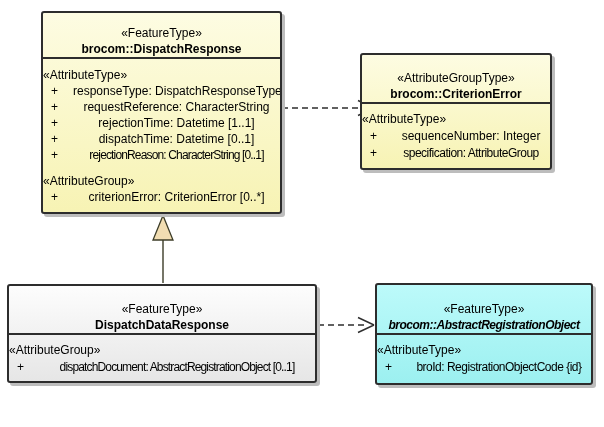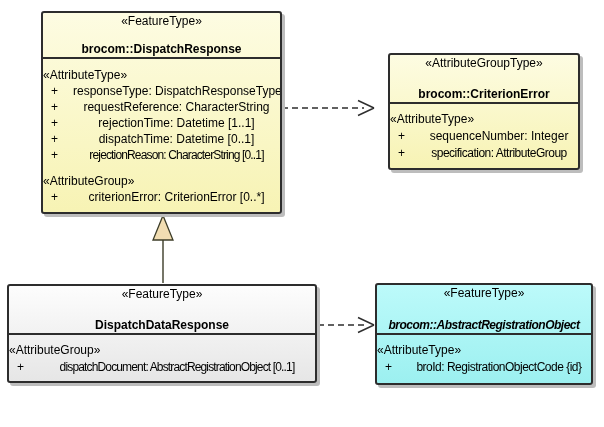--- a/index.html
+++ b/index.html
@@ -12,21 +12,21 @@
     position:absolute;box-sizing:border-box;
     border:2px solid #2d2d2d;border-radius:3px;
     box-shadow:3px 3px 0 #bdbdbd;
     overflow:hidden;
   }
   .cls.yellow{background:linear-gradient(180deg,#fdfce2 0%,#f7f3b4 100%);}
   .cls.cyan{background:linear-gradient(180deg,#bcfafa 0%,#9cf0f0 100%);}
   .cls.gray{background:linear-gradient(180deg,#fdfdfd 0%,#e6e6e6 100%);}
   .title{
     box-sizing:border-box;border-bottom:2px solid #2d2d2d;
-    display:flex;flex-direction:column;justify-content:space-between;
+    display:flex;flex-direction:column;justify-content:flex-end;
     text-align:center;line-height:16px;
   }
   .cname{font-weight:bold;}
   .cname.italic{font-style:italic;letter-spacing:-0.5px;}
   .attrs{padding-top:8px;line-height:16px;}
   .attrs.wide{line-height:17px;padding-top:7px;}
   .sect-header{white-space:nowrap;}
   .attr-row{display:flex;white-space:nowrap;}
   .vis{flex:none;width:22px;padding-left:8px;}
   .atext{flex:1;text-align:center;}
@@ -86,21 +86,21 @@
         <span class="atext squeeze-strong">rejectionReason: CharacterString [0..1]</span>
       </div>
       <div class="sect-header gap">«AttributeGroup»</div>
       <div class="attr-row">
         <span class="vis">+</span>
         <span class="atext">criterionError: CriterionError [0..*]</span>
       </div>
     </div>
   </div>
 
-  <div class="cls yellow" style="left:388px;top:53px;width:192px;height:117px">
+  <div class="cls yellow" style="left:360px;top:53px;width:192px;height:117px">
     <div class="title" style="height:49px">
       <div>«AttributeGroupType»</div>
       <div class="cname">brocom::CriterionError</div>
     </div>
     <div class="attrs wide">
       <div class="sect-header">«AttributeType»</div>
       <div class="attr-row">
         <span class="vis">+</span>
         <span class="atext">sequenceNumber: Integer</span>
       </div>

